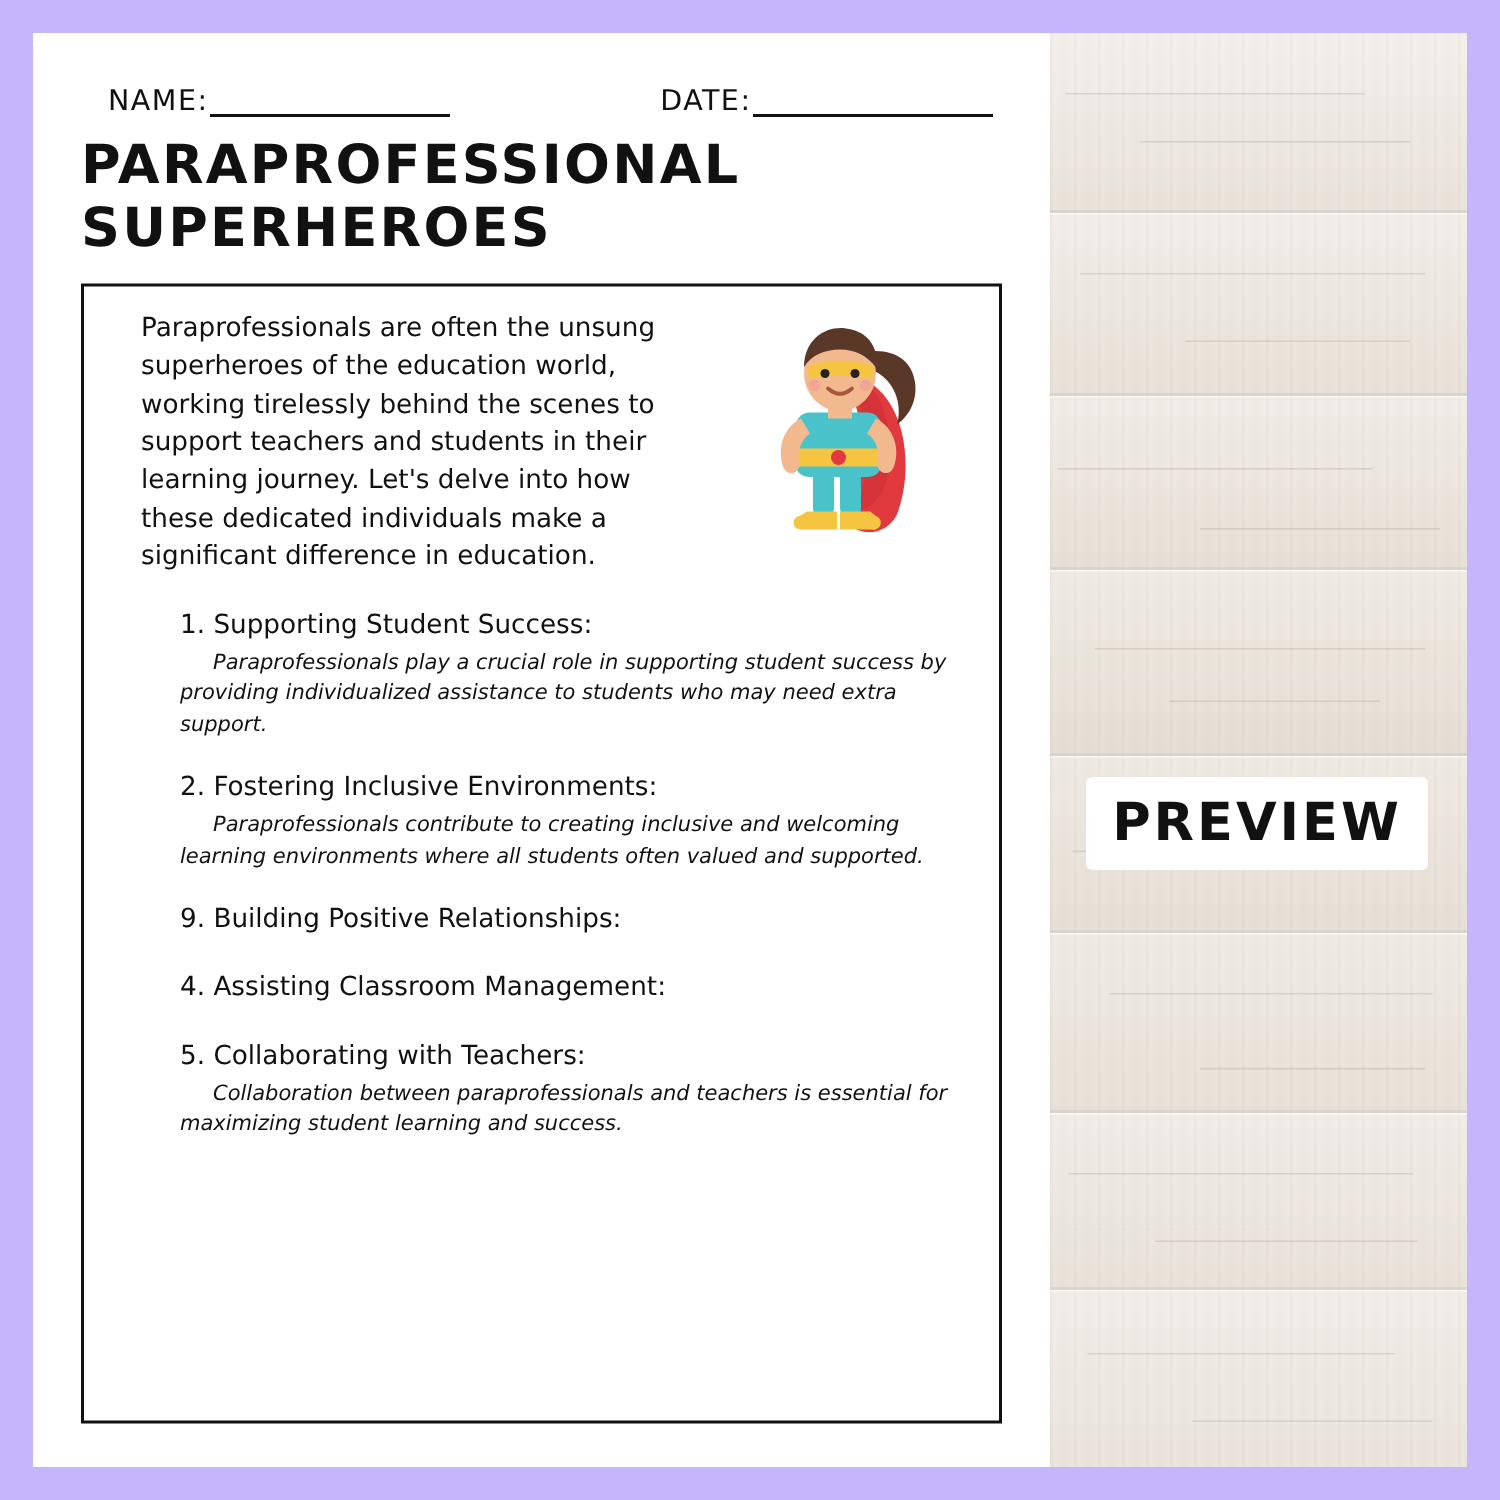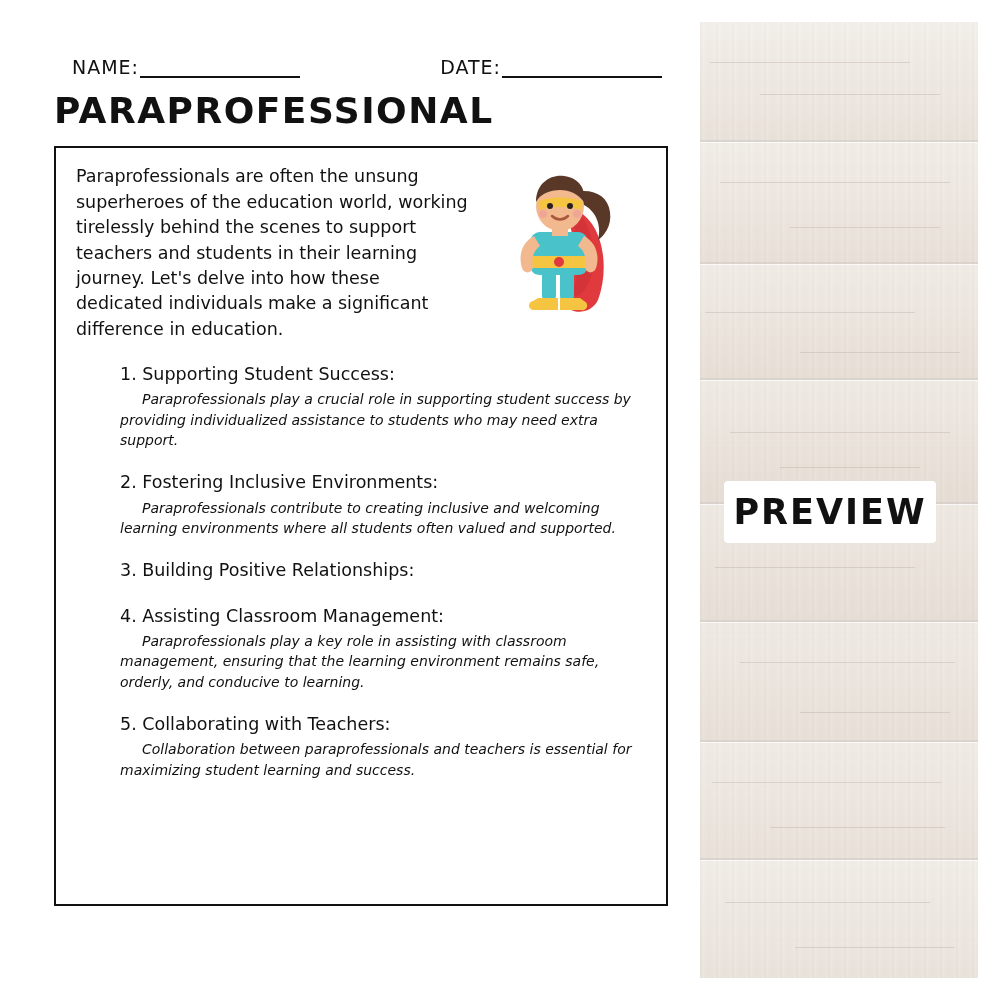--- a/index.html
+++ b/index.html
@@ -10,21 +10,21 @@
     width: 1000px;
     height: 1000px;
     background: #000;
     font-family: "DejaVu Sans", sans-serif;
     overflow: hidden;
   }
   #stage {
     position: relative;
     width: 1000px;
     height: 1000px;
-    background: #ffffff;
+    background: #c4b5fd;
   }
 
   
   .worksheet {
     position: absolute;
     left: 22px;
     top: 22px;
     width: 678px;
     height: 956px;
     background: #ffffff;
@@ -93,21 +93,21 @@
     height: 160px;
     margin: 0 10px 4px 14px;
     position: relative;
   }
 
   .para {
     font-family: "DejaVu Sans", sans-serif;
     font-size: 17.5px;
     line-height: 1.45;
     color: #111;
-    margin: 0 0 0 0;
+    margin: 0 0 0 18px;
   }
   .section {
     margin-top: 20px;
     margin-left: 44px;
   }
   .section-heading {
     font-size: 17.5px;
     color: #111;
     line-height: 1.45;
     margin-bottom: 2px;
@@ -146,22 +146,22 @@
   }
   .grain {
     position: absolute;
     height: 1px;
     background: rgba(150,128,110,0.22);
   }
 
   .preview-badge {
     position: absolute;
     left: 24px;
-    top: 459px;
-    width: 212px;
+    top: 496px;
+    width: 228px;
     height: 62px;
     background: #ffffff;
     border-radius: 4px;
     display: flex;
     align-items: center;
     justify-content: center;
   }
   .preview-text {
     font-family: "DejaVu Sans", sans-serif;
     font-weight: bold;
@@ -183,20 +183,21 @@
         <span class="field-line"></span>
       </div>
       <div class="field">
         <span class="field-label">DATE:</span>
         <span class="field-line"></span>
       </div>
     </div>
 
     <div class="title-block">
       <div class="title-line">PARAPROFESSIONAL</div>
+      <div class="title-line">SUPERHEROES</div>
     </div>
 
     <div class="content-box">
 
       <div class="intro-wrap">
         <div class="hero-figure">
           <svg viewBox="0 0 150 165" width="150" height="165" xmlns="http://www.w3.org/2000/svg" aria-hidden="true">
 
             <path d="M86 44 C118 56 124 104 112 136 C104 152 84 150 78 140 C92 116 92 76 80 52 Z" fill="#e0393e"></path>
             <path d="M86 44 C104 54 110 82 106 108 C103 124 94 134 86 132 C94 106 94 70 82 50 Z" fill="#c92f34" opacity="0.55"></path>
@@ -241,26 +242,25 @@
         <div class="section-heading">1. Supporting Student Success:</div>
         <div class="section-body">Paraprofessionals play a crucial role in supporting student success by providing individualized assistance to students who may need extra support.</div>
       </div>
 
       <div class="section">
         <div class="section-heading">2. Fostering Inclusive Environments:</div>
         <div class="section-body">Paraprofessionals contribute to creating inclusive and welcoming learning environments where all students often valued and supported.</div>
       </div>
 
       <div class="section">
-        <div class="section-heading">3. Building Positive Relationships:</div>
+        <div class="section-heading">9. Building Positive Relationships:</div>
       </div>
 
       <div class="section">
         <div class="section-heading">4. Assisting Classroom Management:</div>
-        <div class="section-body">Paraprofessionals play a key role in assisting with classroom management, ensuring that the learning environment remains safe, orderly, and conducive to learning.</div>
       </div>
 
       <div class="section">
         <div class="section-heading">5. Collaborating with Teachers:</div>
         <div class="section-body">Collaboration between paraprofessionals and teachers is essential for maximizing student learning and success.</div>
       </div>
 
     </div>
   </div>
 

